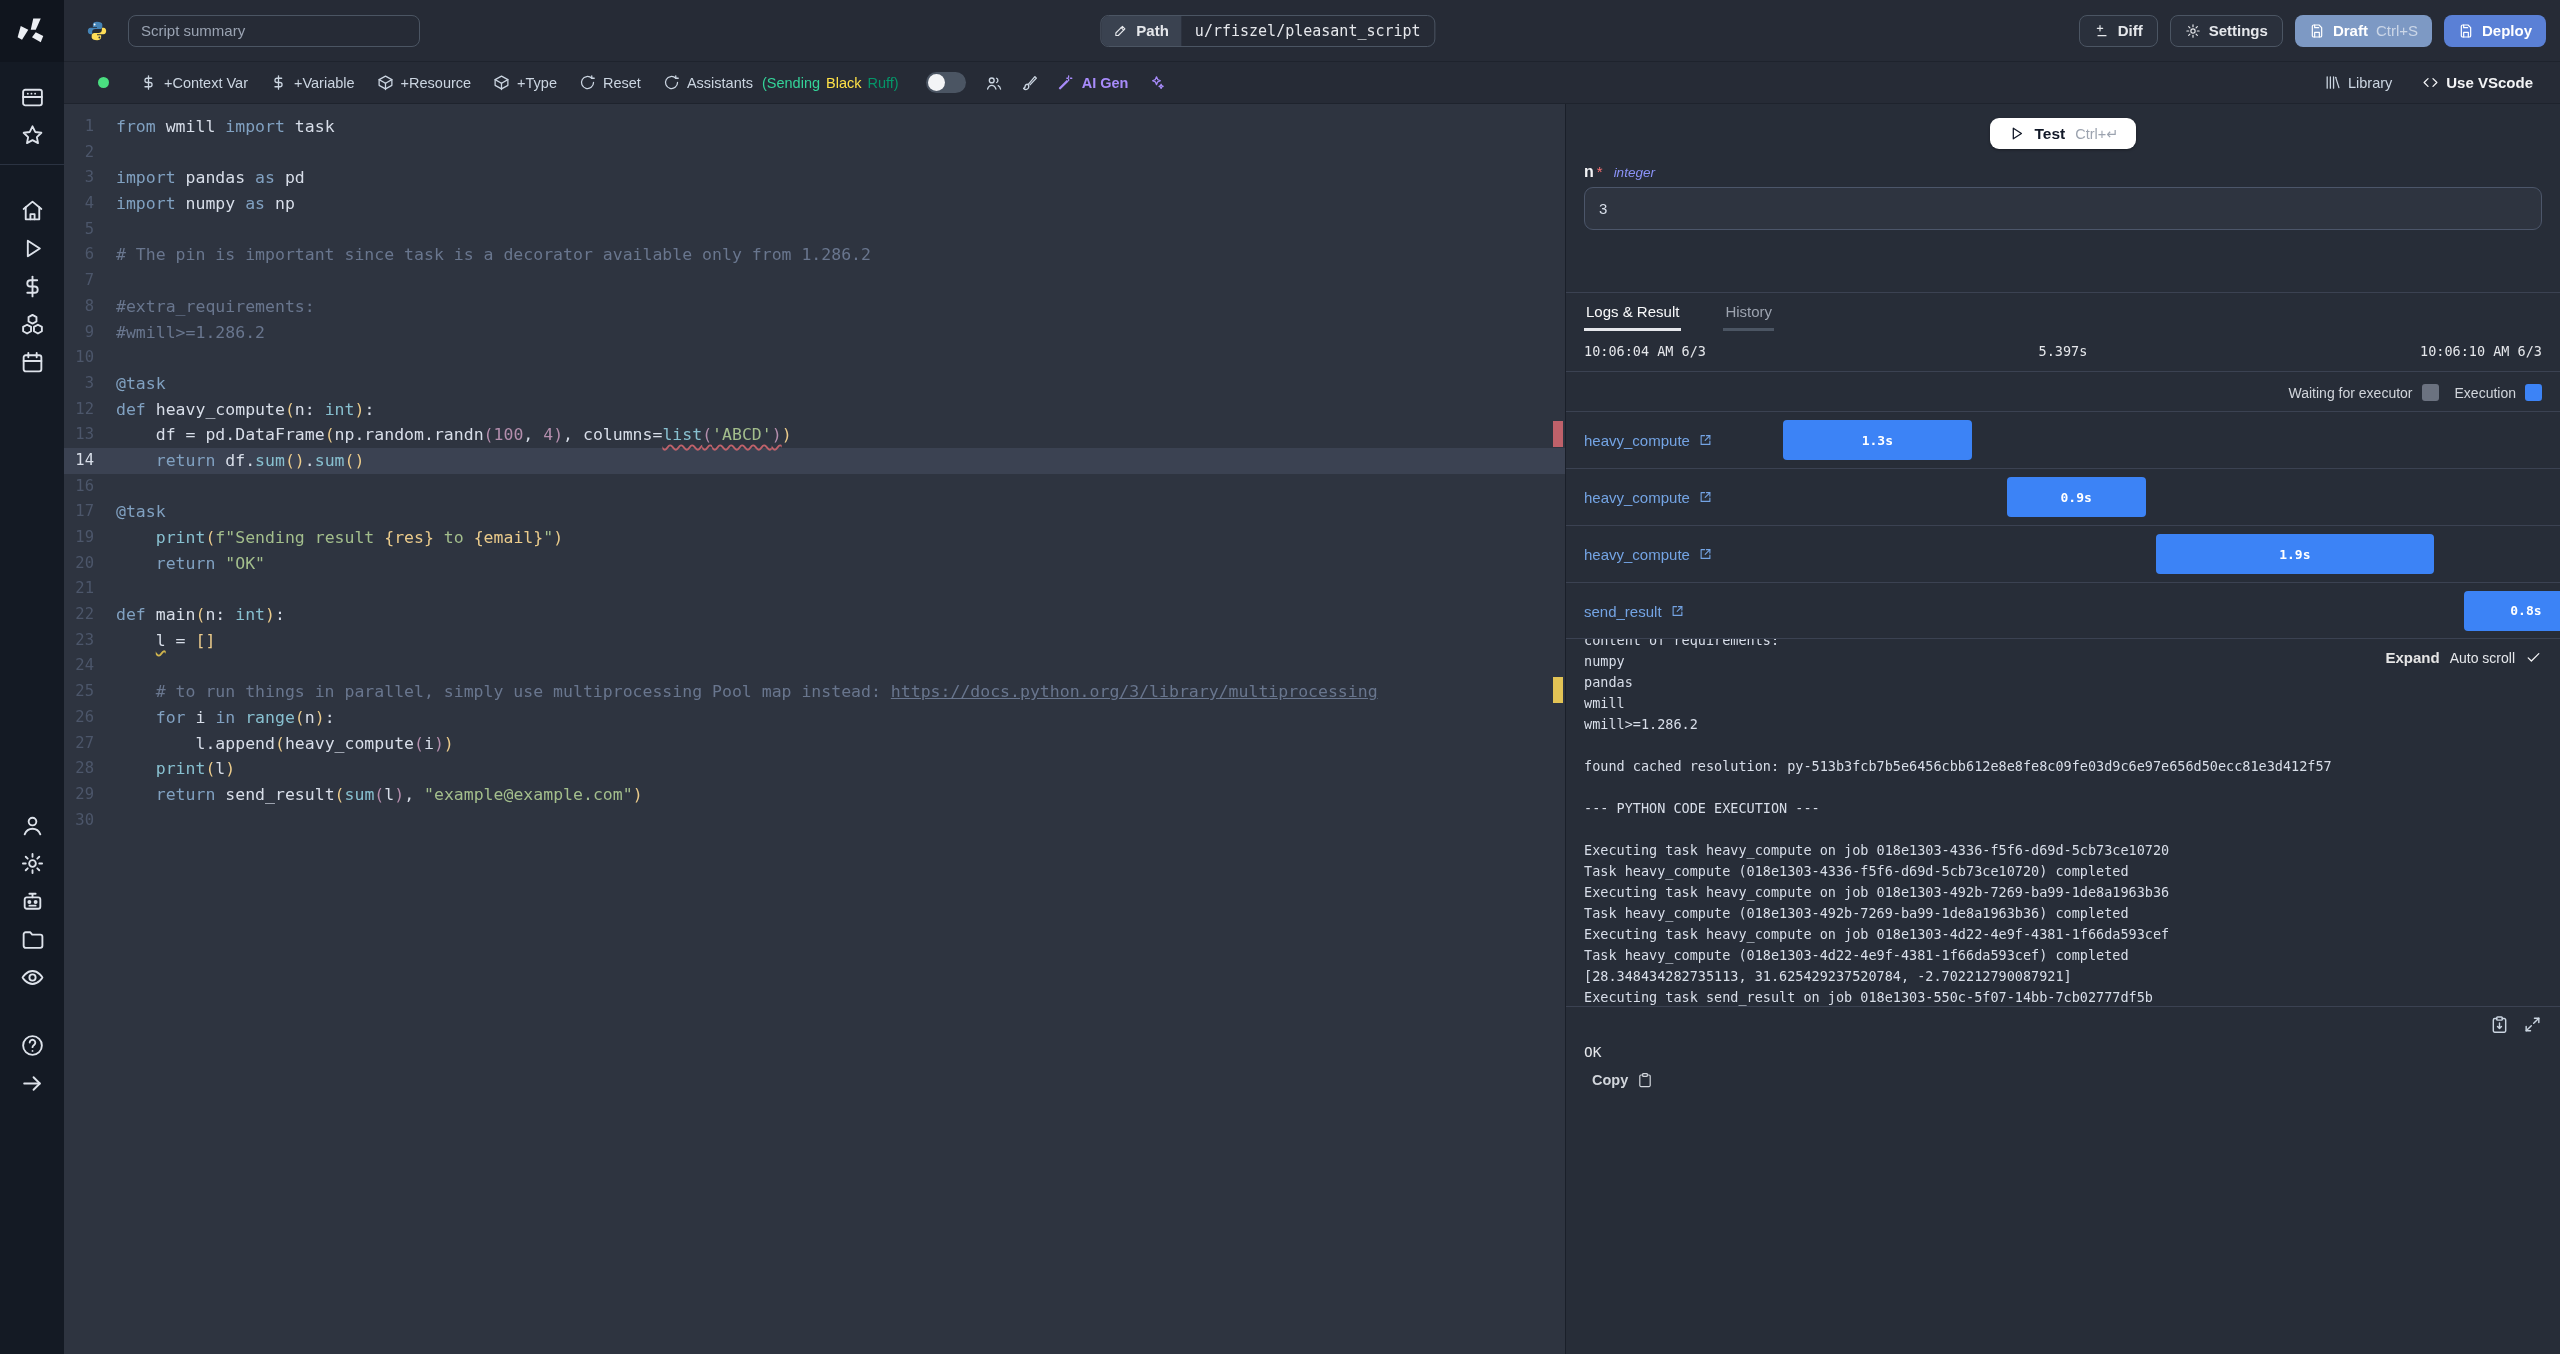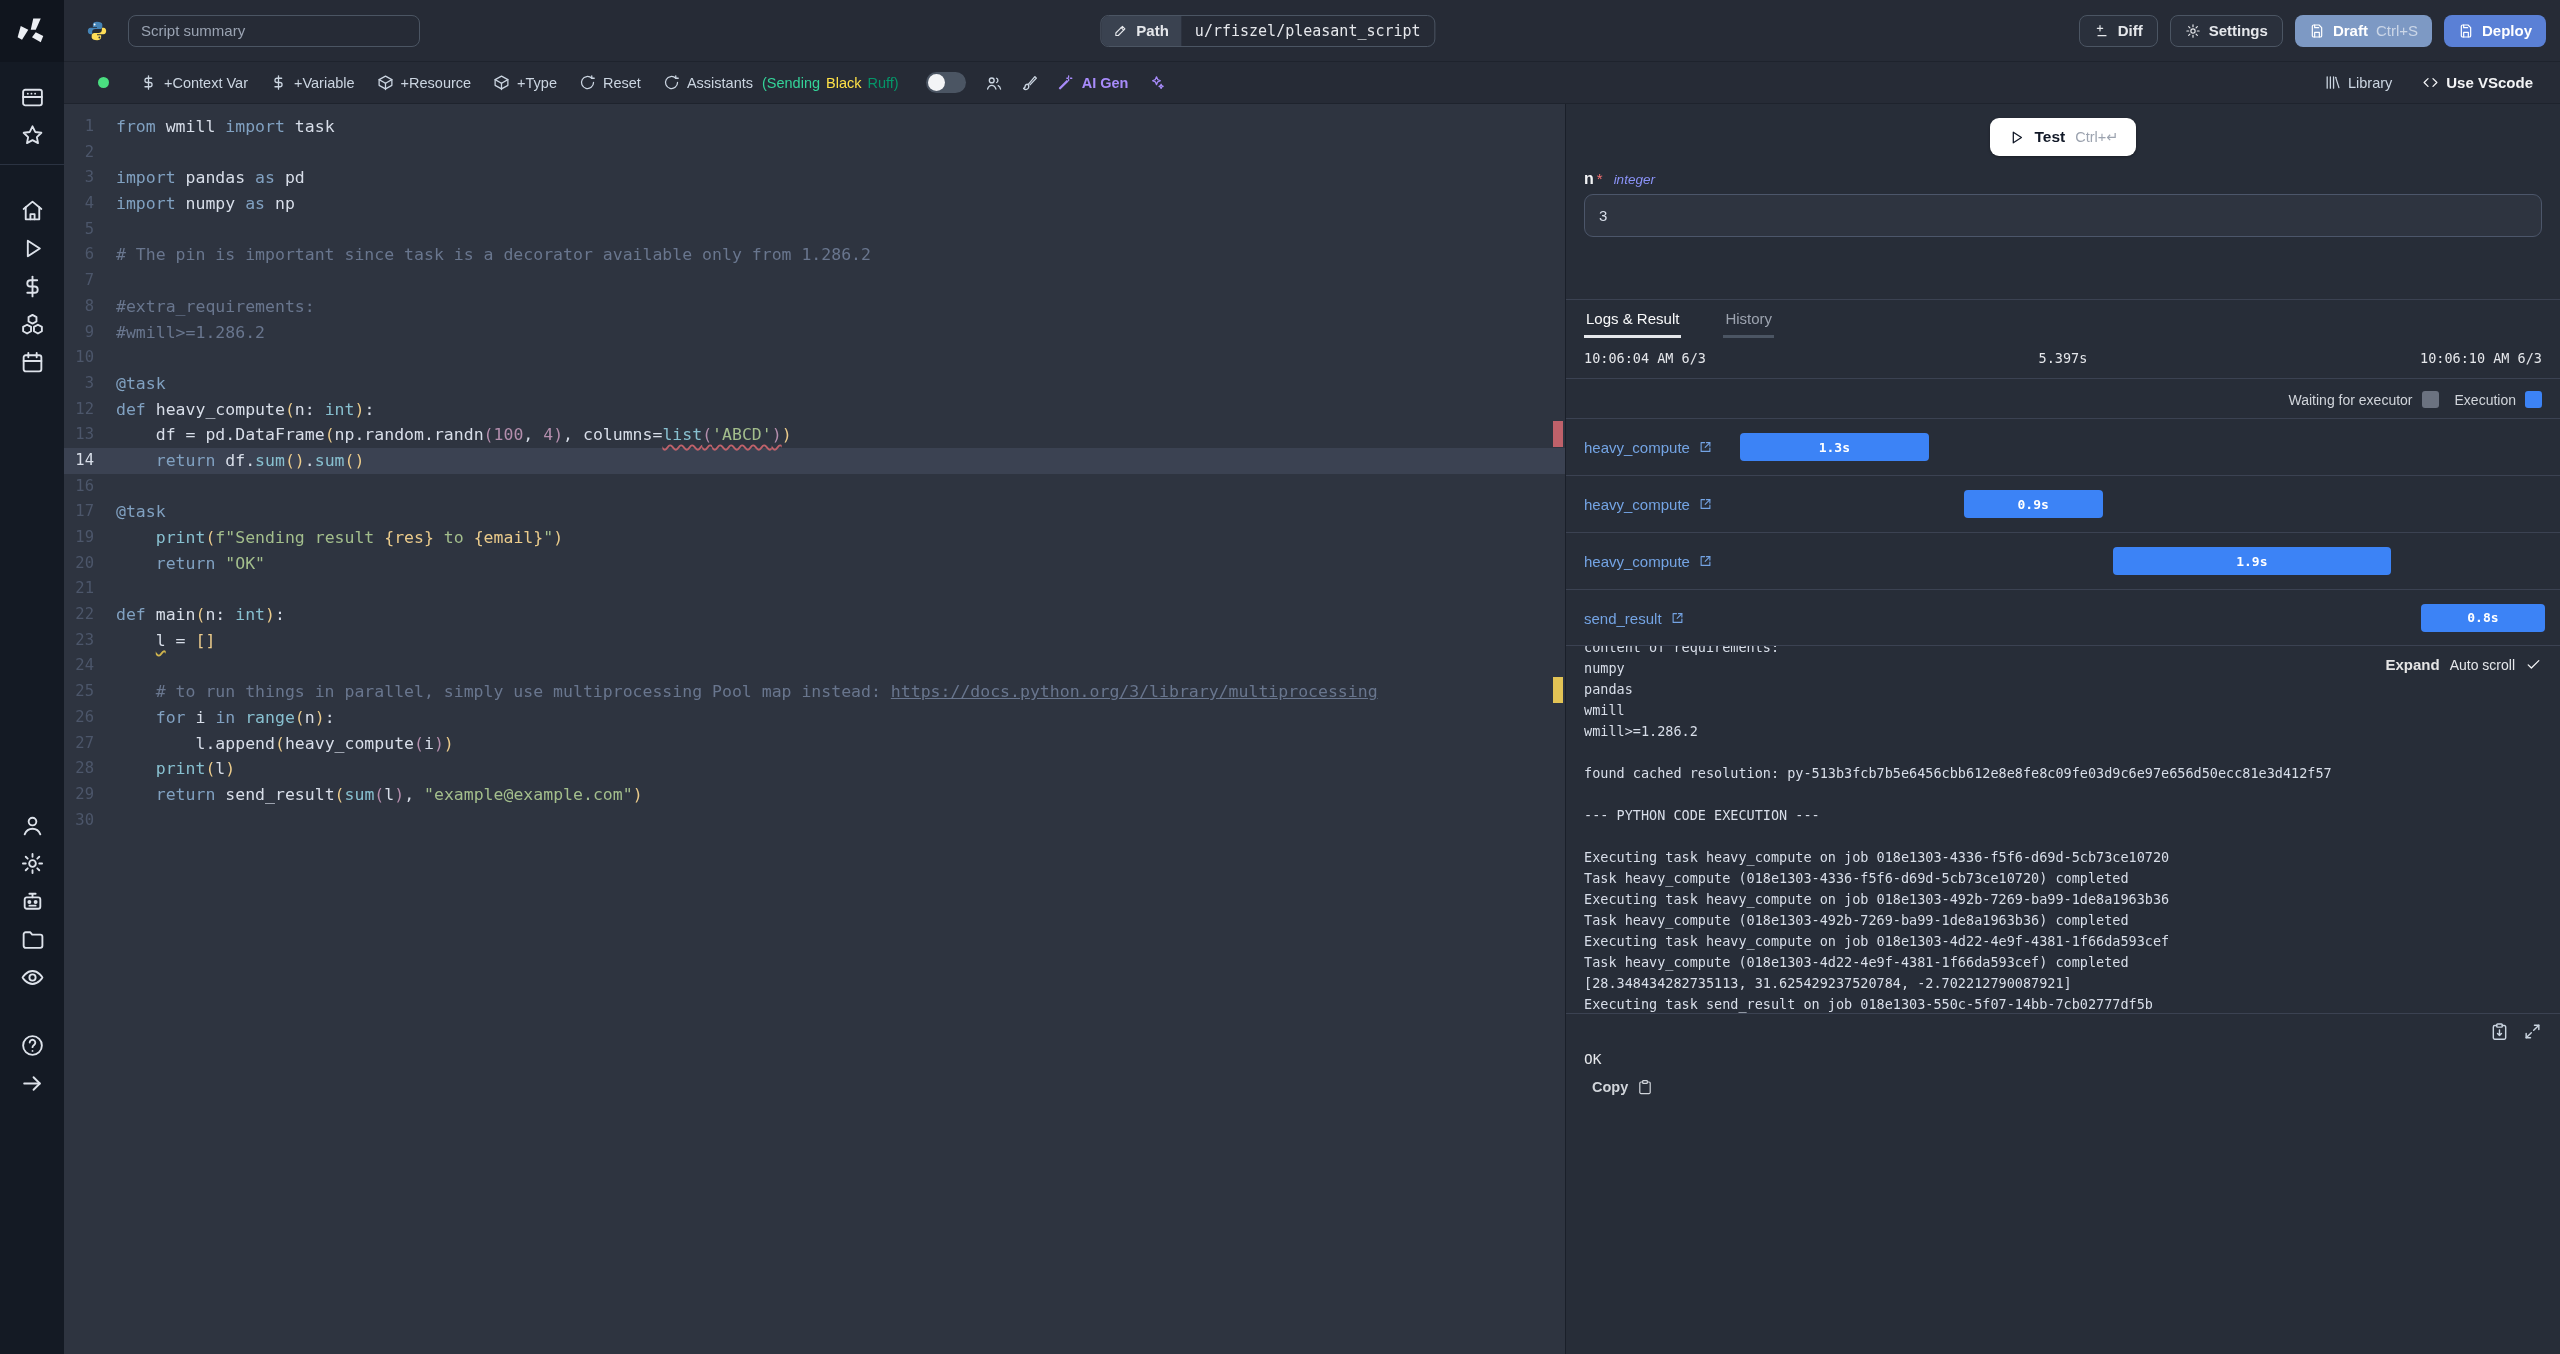--- a/index.html
+++ b/index.html
@@ -89,21 +89,21 @@
   .tk.warn{ color:#d8dee9; text-decoration-line:underline; text-decoration-style:wavy;
             text-decoration-color:#d0b44c; text-decoration-thickness:1.5px; text-underline-offset:4px; }
   .ruler-mark { position:absolute; right:2px; width:10px; }
   .mark-error { top:317px; height:26px; background:#bf616a; }
   .mark-warn  { top:573px; height:26px; background:#e2c355; }
 
   
   .panel { width:995px; flex-shrink:0; background:#272d38; border-left:1px solid #1a1f29;
     display:flex; flex-direction:column; }
   .test-row { display:flex; justify-content:center; padding-top:14px; }
-  .test-btn { background:#ffffff; color:#111827; border:none; border-radius:9px; height:38px; padding:0 18px;
+  .test-btn { background:#ffffff; color:#111827; border:none; border-radius:9px; height:31px; padding:0 18px;
     display:flex; align-items:center; gap:10px; font-size:15.5px; font-weight:700; cursor:pointer;
     box-shadow:0 1px 3px rgba(0,0,0,.35); }
   .test-btn svg { width:17px; height:17px; }
   .test-btn .shortcut { color:#9ca3af; font-weight:400; font-size:14.5px; }
   .arg-label { display:flex; align-items:baseline; gap:3px; padding:14px 18px 6px 18px; }
   .arg-name { font-size:16px; font-weight:700; color:#f3f4f6; }
   .arg-req { color:#f87171; font-size:15px; }
   .arg-type { margin-left:8px; font-size:13.5px; font-style:italic; color:#8b93f8; }
   .arg-input { margin:0 18px; width:calc(100% - 36px); height:43px; background:#2e3440; border:1px solid #4c566a;
     border-radius:9px; color:#d8dee9; font-size:15px; padding:0 14px; outline:none; }
@@ -114,23 +114,23 @@
   .times-row { display:flex; justify-content:space-between; align-items:center; padding:12px 18px;
     border-bottom:1px solid #3b4252; font-size:13.5px; color:#e5e7eb; }
   .legend-row { display:flex; justify-content:flex-end; align-items:center; gap:16px; padding:12px 18px 10px 18px; }
   .legend-item { display:flex; align-items:center; gap:9px; font-size:14px; color:#d1d5db; }
   .legend-swatch { width:17px; height:17px; border-radius:3px; }
   .tl-row { position:relative; height:57px; border-top:1px solid #3b4252; }
   .tl-row:last-child { border-bottom:1px solid #3b4252; }
   .tl-label { position:absolute; left:18px; top:50%; transform:translateY(-50%); display:flex; align-items:center;
     gap:8px; color:#74a4e4; font-size:15px; cursor:pointer; }
   .tl-label svg { width:15px; height:15px; }
-  .tl-bar { position:absolute; top:50%; transform:translateY(-50%); height:28px; background:#3c83f6; border-radius:4px;
+  .tl-bar { position:absolute; top:50%; transform:translateY(-50%); height:40px; background:#3c83f6; border-radius:4px;
     display:flex; align-items:center; justify-content:center; color:#ffffff;
-    font-family:"DejaVu Sans Mono", monospace; font-size:13px; font-weight:700; }
+    font-family:"DejaVu Sans Mono", monospace; font-size:13px; font-weight:700;margin-left:43px; }
   .logs-box { position:relative; height:368px; overflow:hidden; border-bottom:1px solid #3b4252; }
   .logs-pre { font-family:"DejaVu Sans Mono", monospace; font-size:13.5px; line-height:21px; color:#d8dee9;
     padding:0 18px; transform:translateY(-9px); white-space:pre; }
   .logs-overlay { position:absolute; top:10px; right:18px; display:flex; align-items:center; gap:10px;
     background:#272d38; padding-left:10px; }
   .logs-overlay .expand { font-weight:700; font-size:15px; color:#e5e5e5; cursor:pointer; }
   .logs-overlay .autoscroll { font-size:14px; color:#e5e7eb; }
   .logs-overlay svg { width:17px; height:17px; color:#f3f4f6; }
   .result-head { display:flex; justify-content:flex-end; gap:14px; padding:8px 18px 2px 18px; }
   .result-head .icon-btn { padding:0; }

